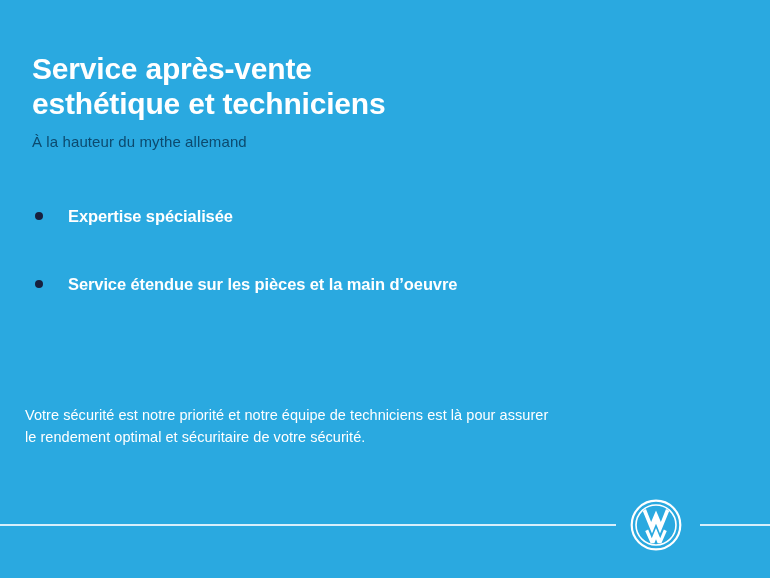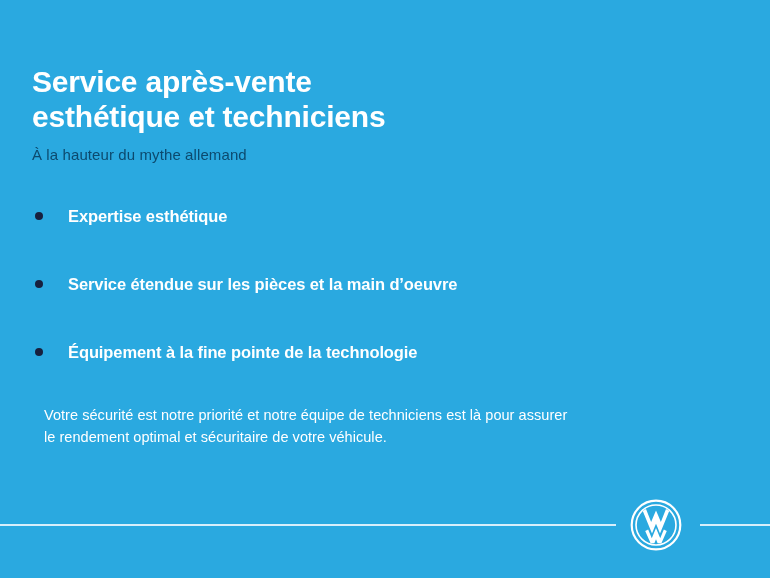--- a/index.html
+++ b/index.html
@@ -19,21 +19,21 @@
     height: 578px;
     background: #2aa9e0;
     box-sizing: border-box;
     overflow: hidden;
   }
 
   
   .title-block {
     position: absolute;
     left: 32px;
-    top: 64px;
+    top: 51px;
     width: 660px;
   }
   .title {
     font-size: 30px;
     font-weight: bold;
     line-height: 35px;
     color: #ffffff;
     letter-spacing: -0.2px;
     margin: 0;
   }
@@ -83,21 +83,21 @@
     font-size: 16.5px;
     font-weight: bold;
     line-height: 22px;
     color: #ffffff;
     letter-spacing: -0.1px;
   }
 
   
   .body-text {
     position: absolute;
-    left: 44px;
+    left: 25px;
     top: 404px;
     width: 650px;
     font-size: 14.5px;
     font-weight: normal;
     line-height: 22px;
     color: #ffffff;
     letter-spacing: 0.05px;
   }
   .body-text .line {
     display: block;
@@ -142,35 +142,31 @@
     <h1 class="title">
       <span class="line">Service après-vente</span>
       <span class="line">esthétique et techniciens</span>
     </h1>
     <p class="subtitle">À la hauteur du mythe allemand</p>
   </div>
 
   <ul class="bullets">
     <li class="bullet-item">
       <span class="bullet-dot"></span>
-      <span class="bullet-text">Expertise esthétique</span>
+      <span class="bullet-text">Expertise spécialisée</span>
     </li>
     <li class="bullet-item">
       <span class="bullet-dot"></span>
       <span class="bullet-text">Service étendue sur les pièces et la main d’oeuvre</span>
     </li>
-    <li class="bullet-item">
-      <span class="bullet-dot"></span>
-      <span class="bullet-text">Équipement à la fine pointe de la technologie</span>
-    </li>
   </ul>
 
   <div class="body-text">
     <span class="line">Votre sécurité est notre priorité et notre équipe de techniciens est là pour assurer</span>
-    <span class="line">le rendement optimal et sécuritaire de votre véhicule.</span>
+    <span class="line">le rendement optimal et sécuritaire de votre sécurité.</span>
   </div>
 
   <div class="footer-rule-left"></div>
   <div class="footer-rule-right"></div>
 
   <div class="vw-logo">
     <svg viewBox="0 0 100 100" xmlns="http://www.w3.org/2000/svg" aria-hidden="true">
       <circle cx="50" cy="50" r="45" fill="none" stroke="#ffffff" stroke-width="4"></circle>
       <circle cx="50" cy="50" r="37" fill="none" stroke="#ffffff" stroke-width="3"></circle>
       <path d="M31.5 20.5 L41.0 44.5 L46.2 32.0 L50.0 23.2 L53.8 32.0 L59.0 44.5 L68.5 20.5

